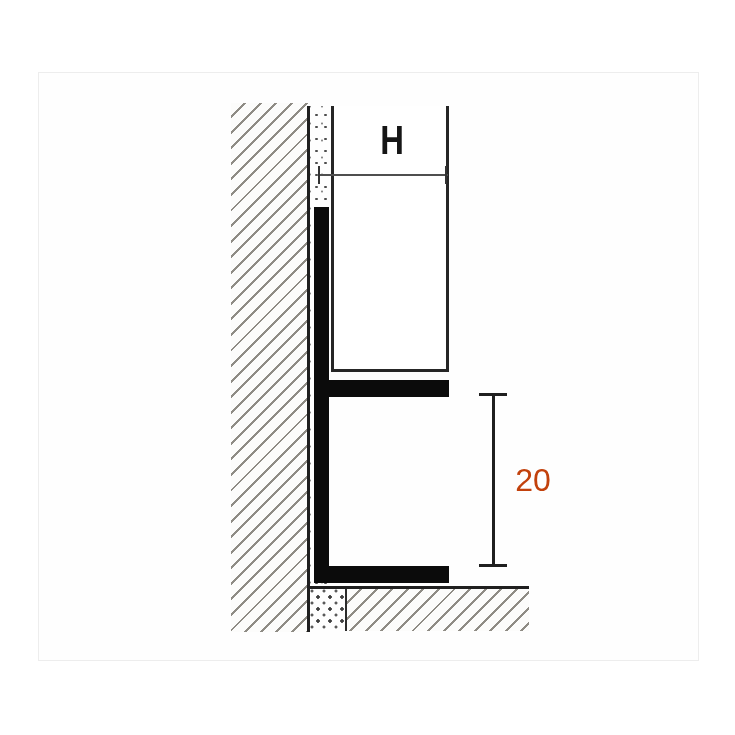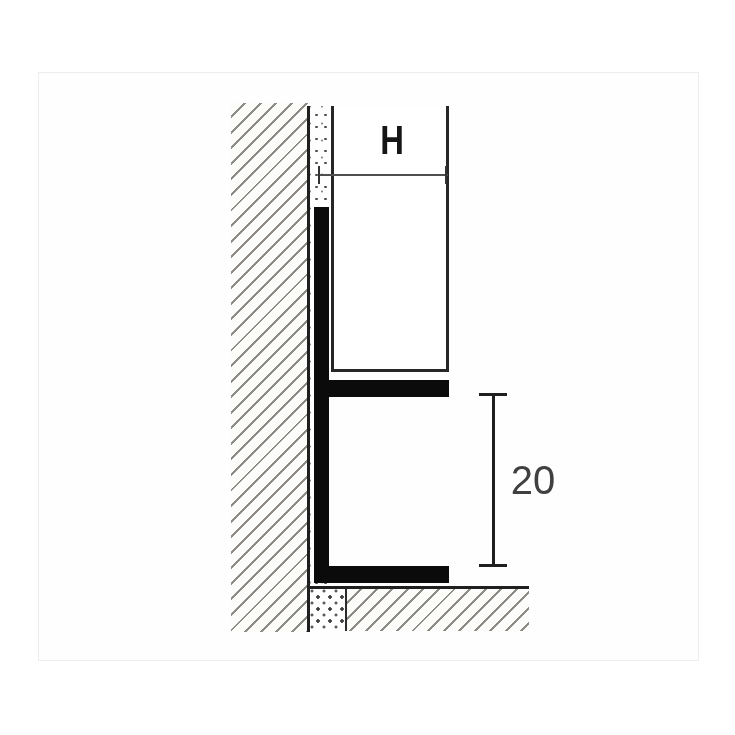--- a/index.html
+++ b/index.html
@@ -68,21 +68,21 @@
     transform:scaleX(0.82);
   }
 
   
   .dim20-line{left:492px;top:395px;width:3px;height:171px;background:#1f1f1f;}
   .dim20-bar{left:479px;width:28px;height:3px;background:#1f1f1f;}
   .dim20-bar.t{top:393px;}
   .dim20-bar.b{top:564px;}
   .dim20-label{
     left:504px;top:458px;width:58px;height:44px;
-    font-size:40px;font-weight:normal;color:#404040;
+    font-size:32px;font-weight:normal;color:#c2410c;
     text-align:center;line-height:44px;
   }
 
   
   .floor-line{left:307px;top:586px;width:222px;height:3px;background:#1f1f1f;}
   .mortar-bed{
     left:310px;top:589px;width:35px;height:42px;
     background-image:
       radial-gradient(circle, #3f3f3f 1.5px, rgba(0,0,0,0) 2.1px),
       radial-gradient(circle, #5a5a5a 1.2px, rgba(0,0,0,0) 1.8px);

